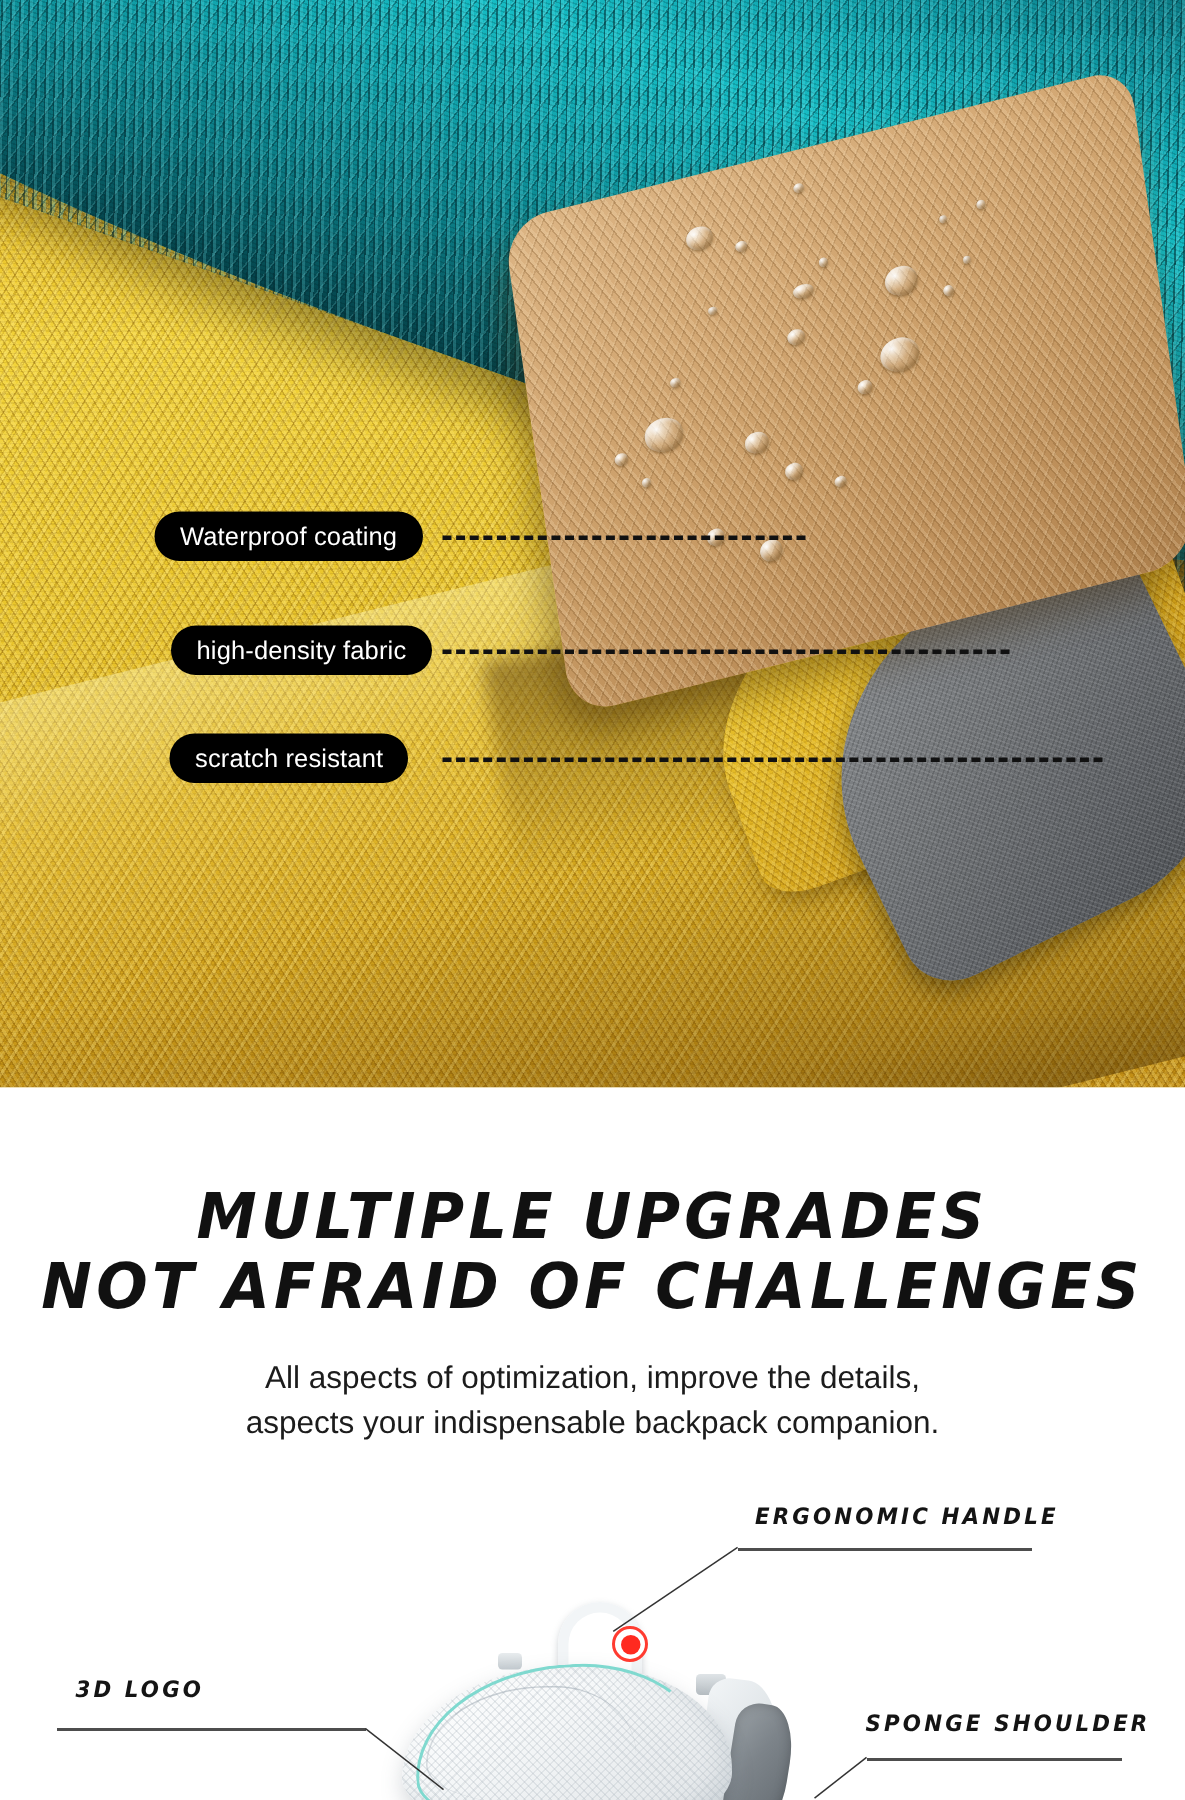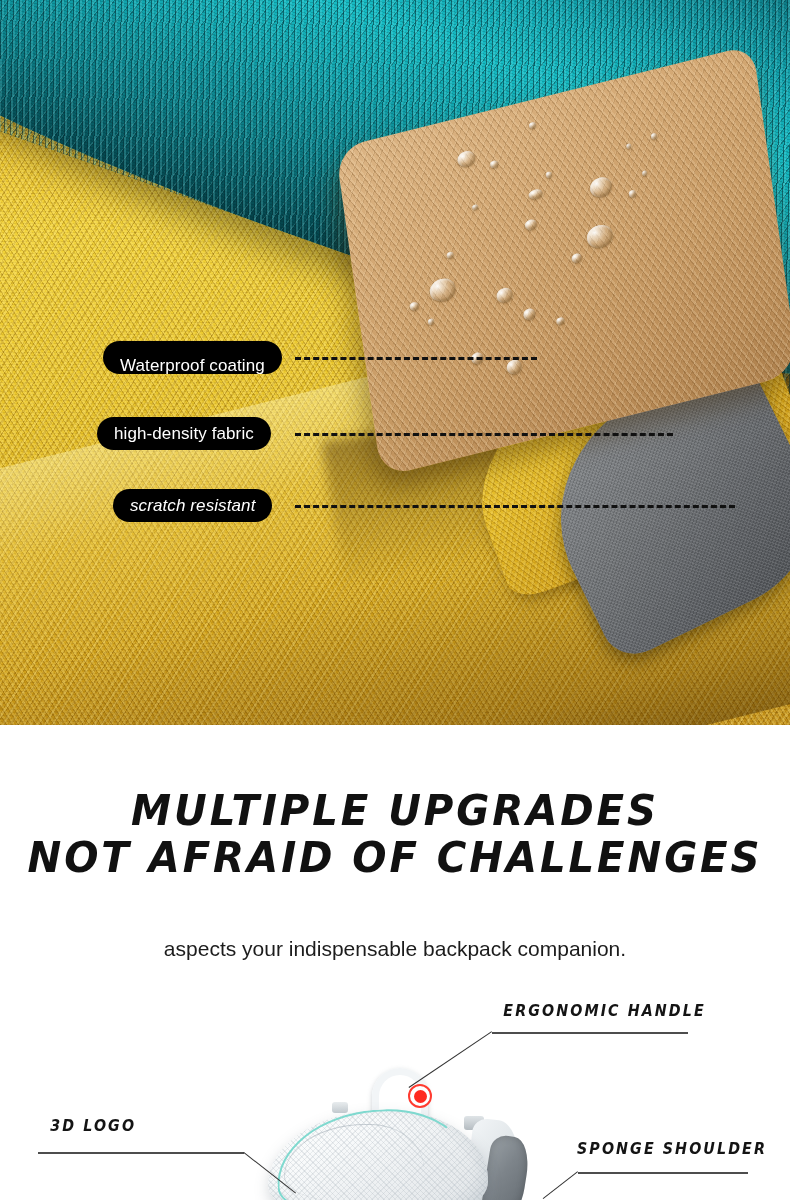--- a/index.html
+++ b/index.html
@@ -329,34 +329,35 @@
       <div class="drop" style="left:140px;top:248px;width:15px;height:14px;"></div>
       <div class="drop" style="left:286px;top:112px;width:7px;height:7px;"></div>
       <div class="drop" style="left:302px;top:96px;width:5px;height:5px;"></div>
       <div class="drop" style="left:316px;top:62px;width:6px;height:6px;"></div>
     </div>
 
     <div class="dashline" style="left:295px; top:357px; width:242px;"></div>
     <div class="dashline" style="left:295px; top:433px; width:378px;"></div>
     <div class="dashline" style="left:295px; top:505px; width:440px;"></div>
 
-    <div class="callout-pill" style="left:103px; top:341px;align-items:flex-end;">
+    <div class="callout-pill" style="left:103px; top:341px;">
       <span>Waterproof coating</span>
     </div>
-    <div class="callout-pill" style="left:97px; top:417px;">
+    <div class="callout-pill" style="left:114px; top:417px;">
       <span>high-density fabric</span>
     </div>
-    <div class="callout-pill" style="left:113px; top:489px;font-style:italic;">
+    <div class="callout-pill" style="left:113px; top:489px;">
       <span>scratch resistant</span>
     </div>
   </div>
 
   <div class="white-section">
     <div class="headline headline-l1">MULTIPLE UPGRADES</div>
     <div class="headline headline-l2">NOT AFRAID OF CHALLENGES</div>
+    <div class="subtitle sub-l1">All aspects of optimization, improve the details,</div>
     <div class="subtitle sub-l2">aspects your indispensable backpack companion.</div>
   </div>
 
   <div class="product-area">
 
     <div class="backpack">
       <div class="bp-handle"></div>
       <div class="bp-tab"></div>
       <div class="bp-buckle"></div>
       <div class="bp-strap-a"></div>

